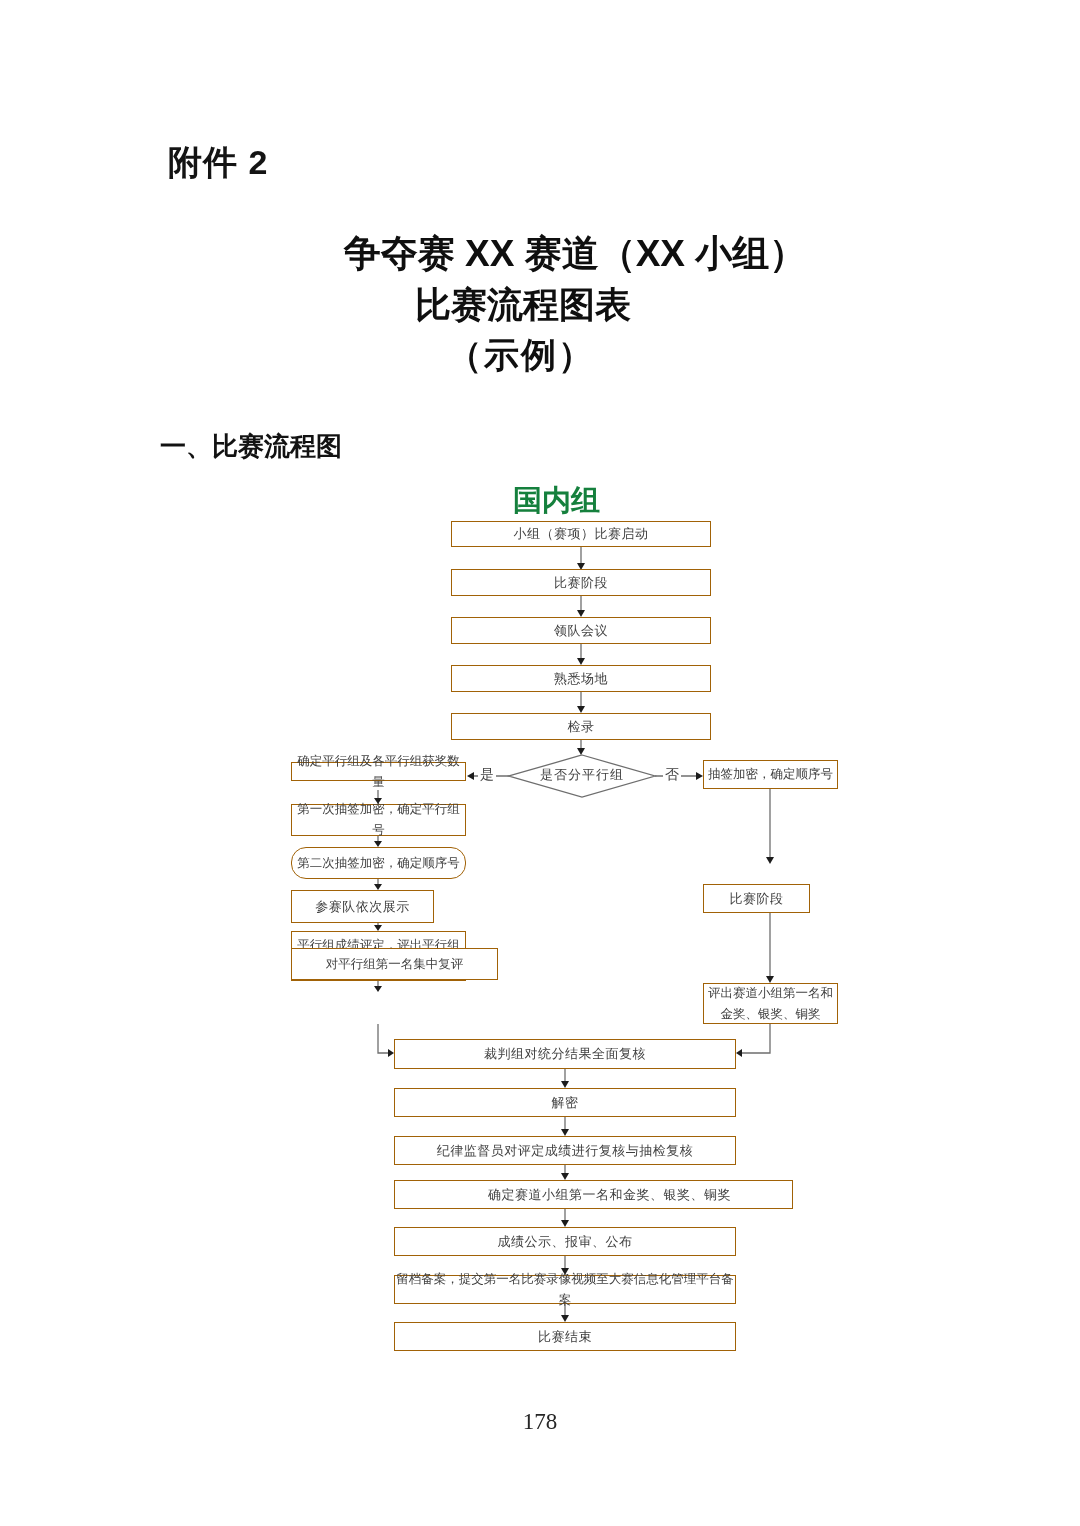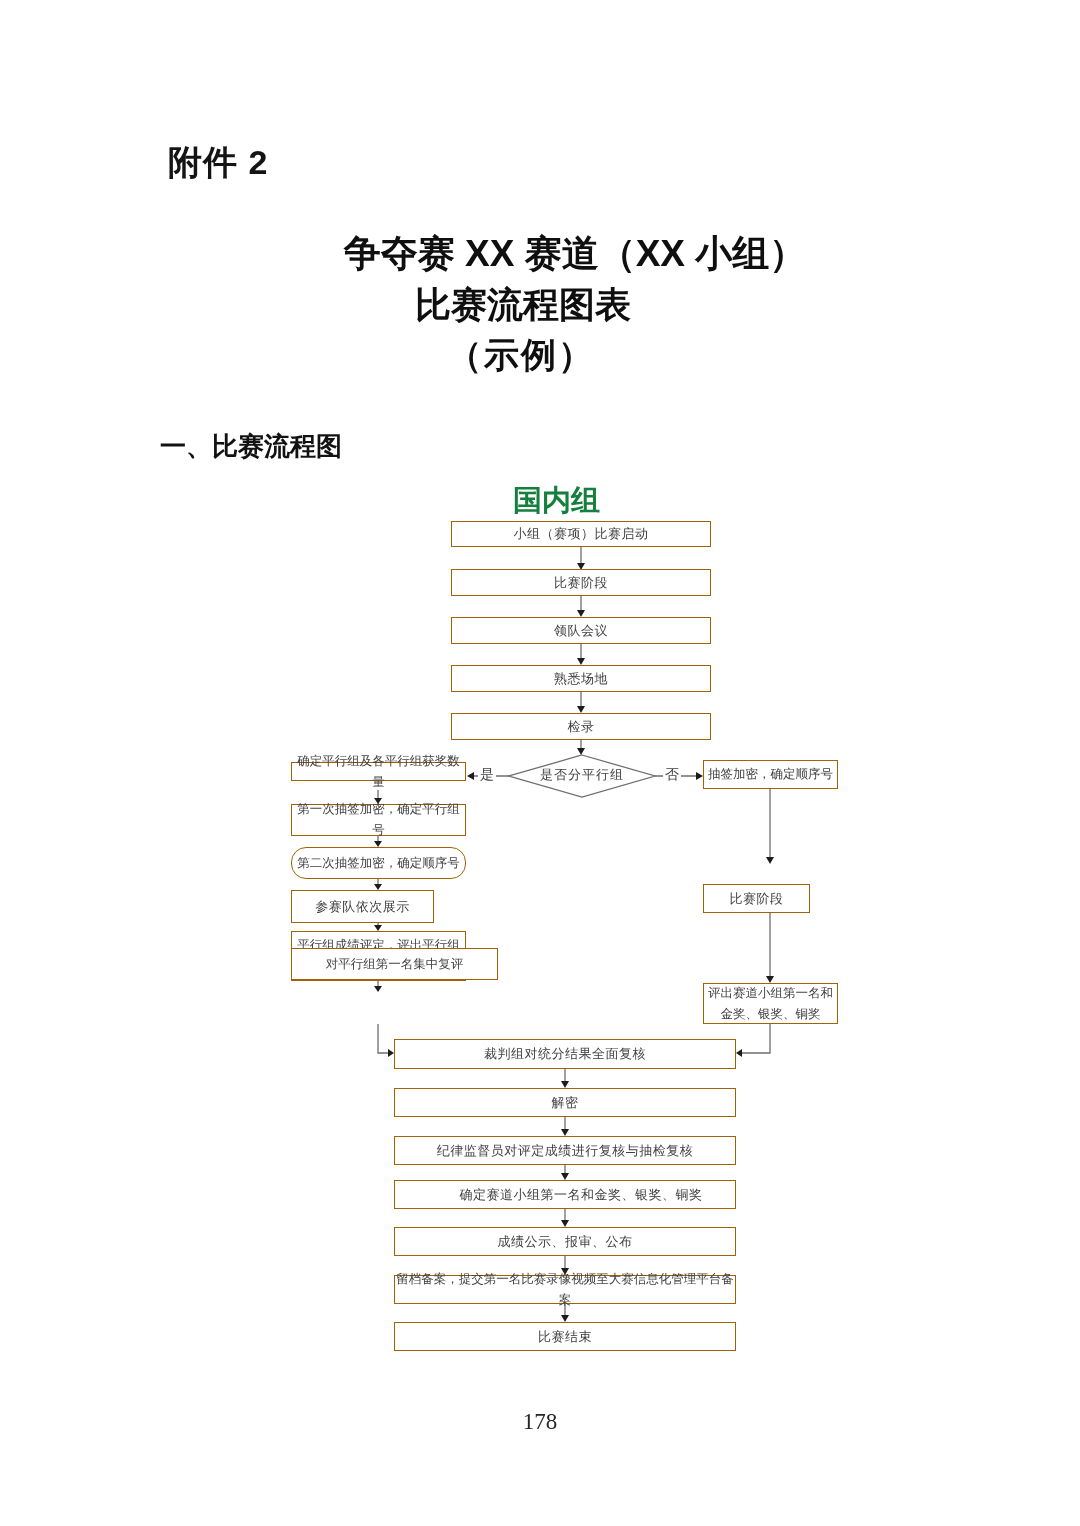--- a/index.html
+++ b/index.html
@@ -160,20 +160,20 @@
   <div class="fc-box fs12" style="left:291px; top:931px; width:175px; height:50px; padding:12px 4px;">平行组成绩评定，评出平行组第一名和金奖、银奖、铜奖</div>
   <div class="fc-box fs12" style="left:291px; top:948px; width:207px; height:32px;">对平行组第一名集中复评</div>
 
   <div class="fc-box fs12" style="left:703px; top:760px; width:135px; height:29px;">抽签加密，确定顺序号</div>
   <div class="fc-box" style="left:703px; top:884px; width:107px; height:29px;">比赛阶段</div>
   <div class="fc-box fs12" style="left:703px; top:983px; width:135px; height:41px; padding:0 3px;">评出赛道小组第一名和金奖、银奖、铜奖</div>
 
   <div class="fc-box" style="left:394px; top:1039px; width:342px; height:30px;">裁判组对统分结果全面复核</div>
   <div class="fc-box" style="left:394px; top:1088px; width:342px; height:29px;">解密</div>
   <div class="fc-box" style="left:394px; top:1136px; width:342px; height:29px;">纪律监督员对评定成绩进行复核与抽检复核</div>
-  <div class="fc-box" style="left:394px; top:1180px; width:342px; height:29px;padding-left:32px;">确定赛道小组第一名和金奖、银奖、铜奖</div>
+  <div class="fc-box" style="left:394px; top:1180px; width:399px; height:29px;padding-left:32px;">确定赛道小组第一名和金奖、银奖、铜奖</div>
   <div class="fc-box" style="left:394px; top:1227px; width:342px; height:29px;">成绩公示、报审、公布</div>
   <div class="fc-box fs12" style="left:394px; top:1275px; width:342px; height:29px;">留档备案，提交第一名比赛录像视频至大赛信息化管理平台备案</div>
   <div class="fc-box" style="left:394px; top:1322px; width:342px; height:29px;">比赛结束</div>
 
   <div class="abs page-number">178</div>
 
 </div>
 
 </body></html>

